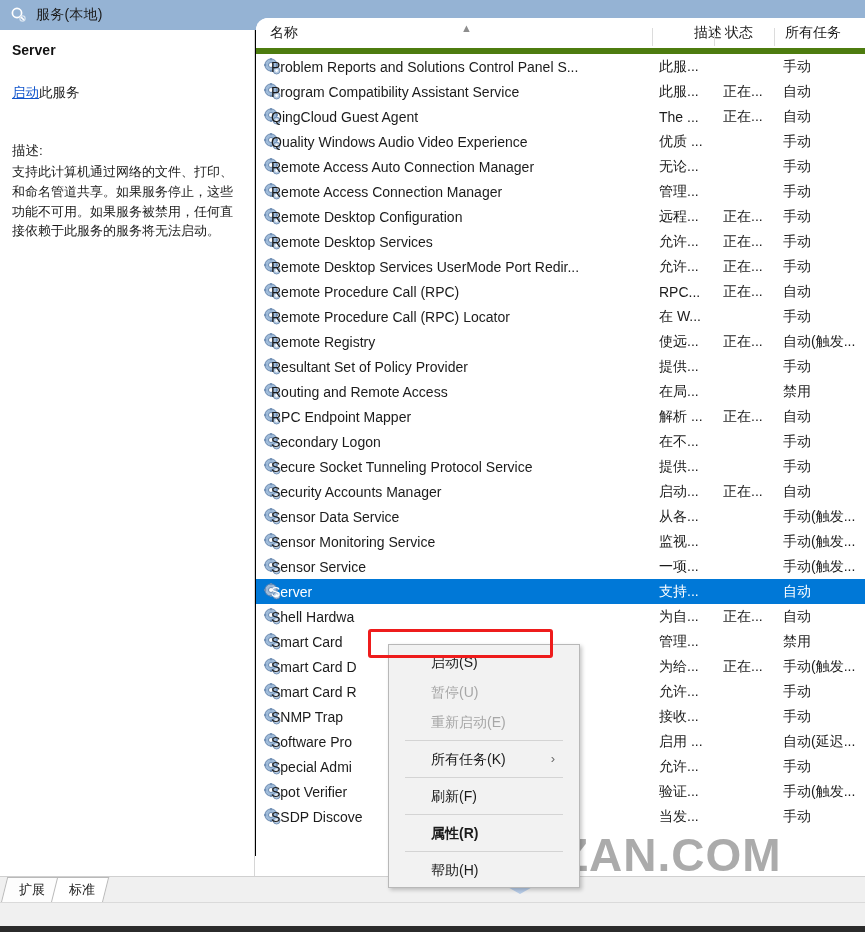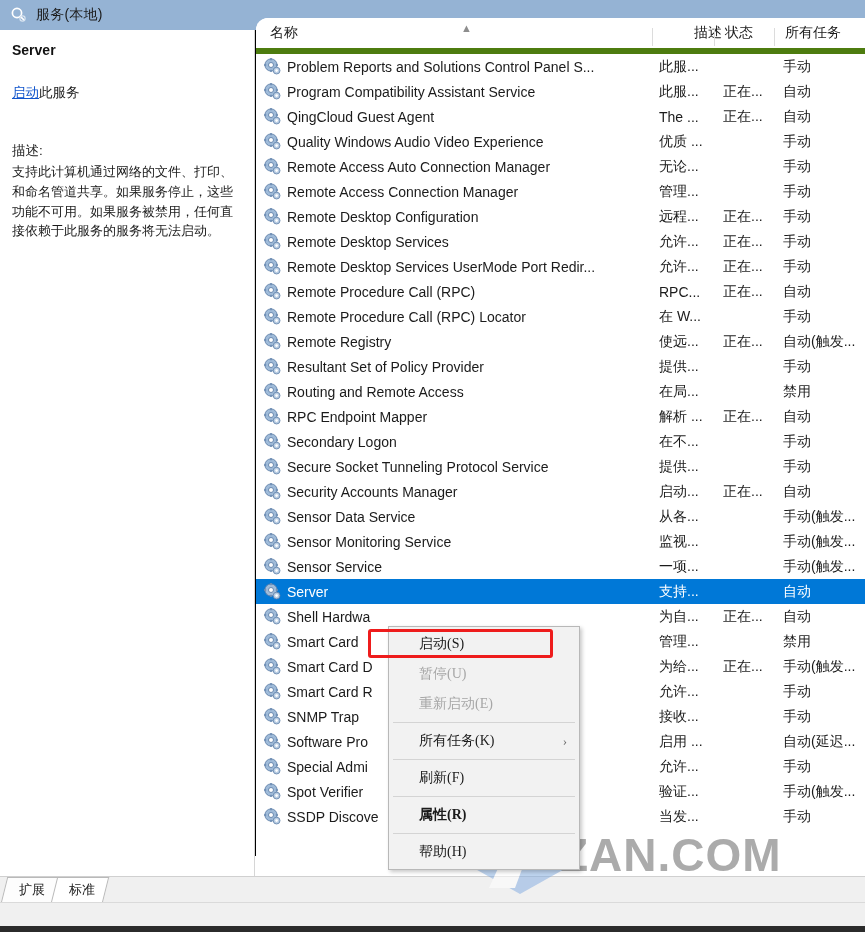--- a/index.html
+++ b/index.html
@@ -106,35 +106,34 @@
   .row.selected .c-desc,
   .row.selected .c-status,
   .row.selected .c-start { color: #ffffff; }
 
   .gear {
     position: absolute; left: 8px; top: 4px;
     width: 17px; height: 17px;
   }
   .gear svg { display: block; }
 
-  .c-name   { position: absolute; left: 31px;  }
+  .c-name   { position: absolute; left: 15px;  }
   .c-desc   { position: absolute; left: 403px; }
   .c-status { position: absolute; left: 467px; }
   .c-start  { position: absolute; left: 527px; }
 
   
   .ctx-menu {
-    position: absolute; left: 388px; top: 626px;
+    position: absolute; left: 388px; top: 644px;
     width: 192px;
     background: #f2f2f2;
     border: 1px solid #b8b8b8;
     box-shadow: 2px 2px 4px rgba(0,0,0,0.22);
-    padding: 2px 0;
+    padding: 2px 12px;
     z-index: 40;
-    font-family: Liberation Serif, serif;
   }
   .ctx-item {
     position: relative;
     height: 30px; line-height: 30px;
     padding-left: 30px;
     font-size: 14px; color: #1b1b1b;
     white-space: nowrap;
   }
   .ctx-item.disabled { color: #a7a7a7; }
   .ctx-item.bold { font-weight: bold; }

